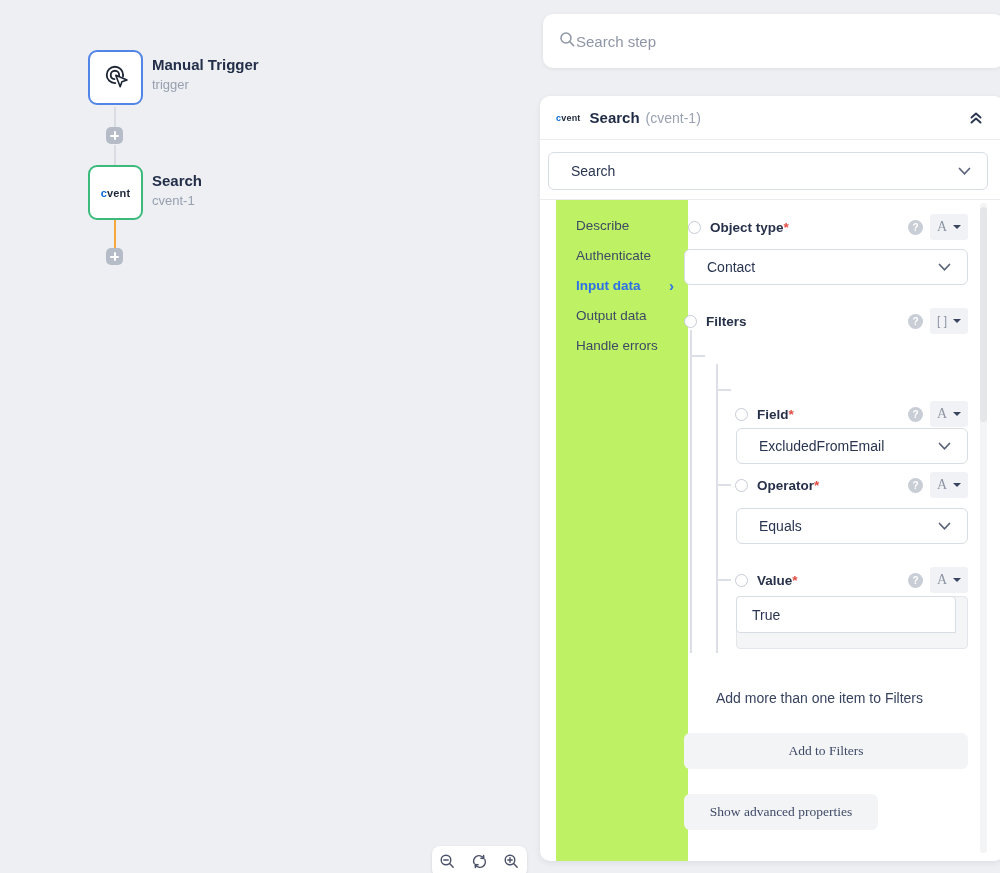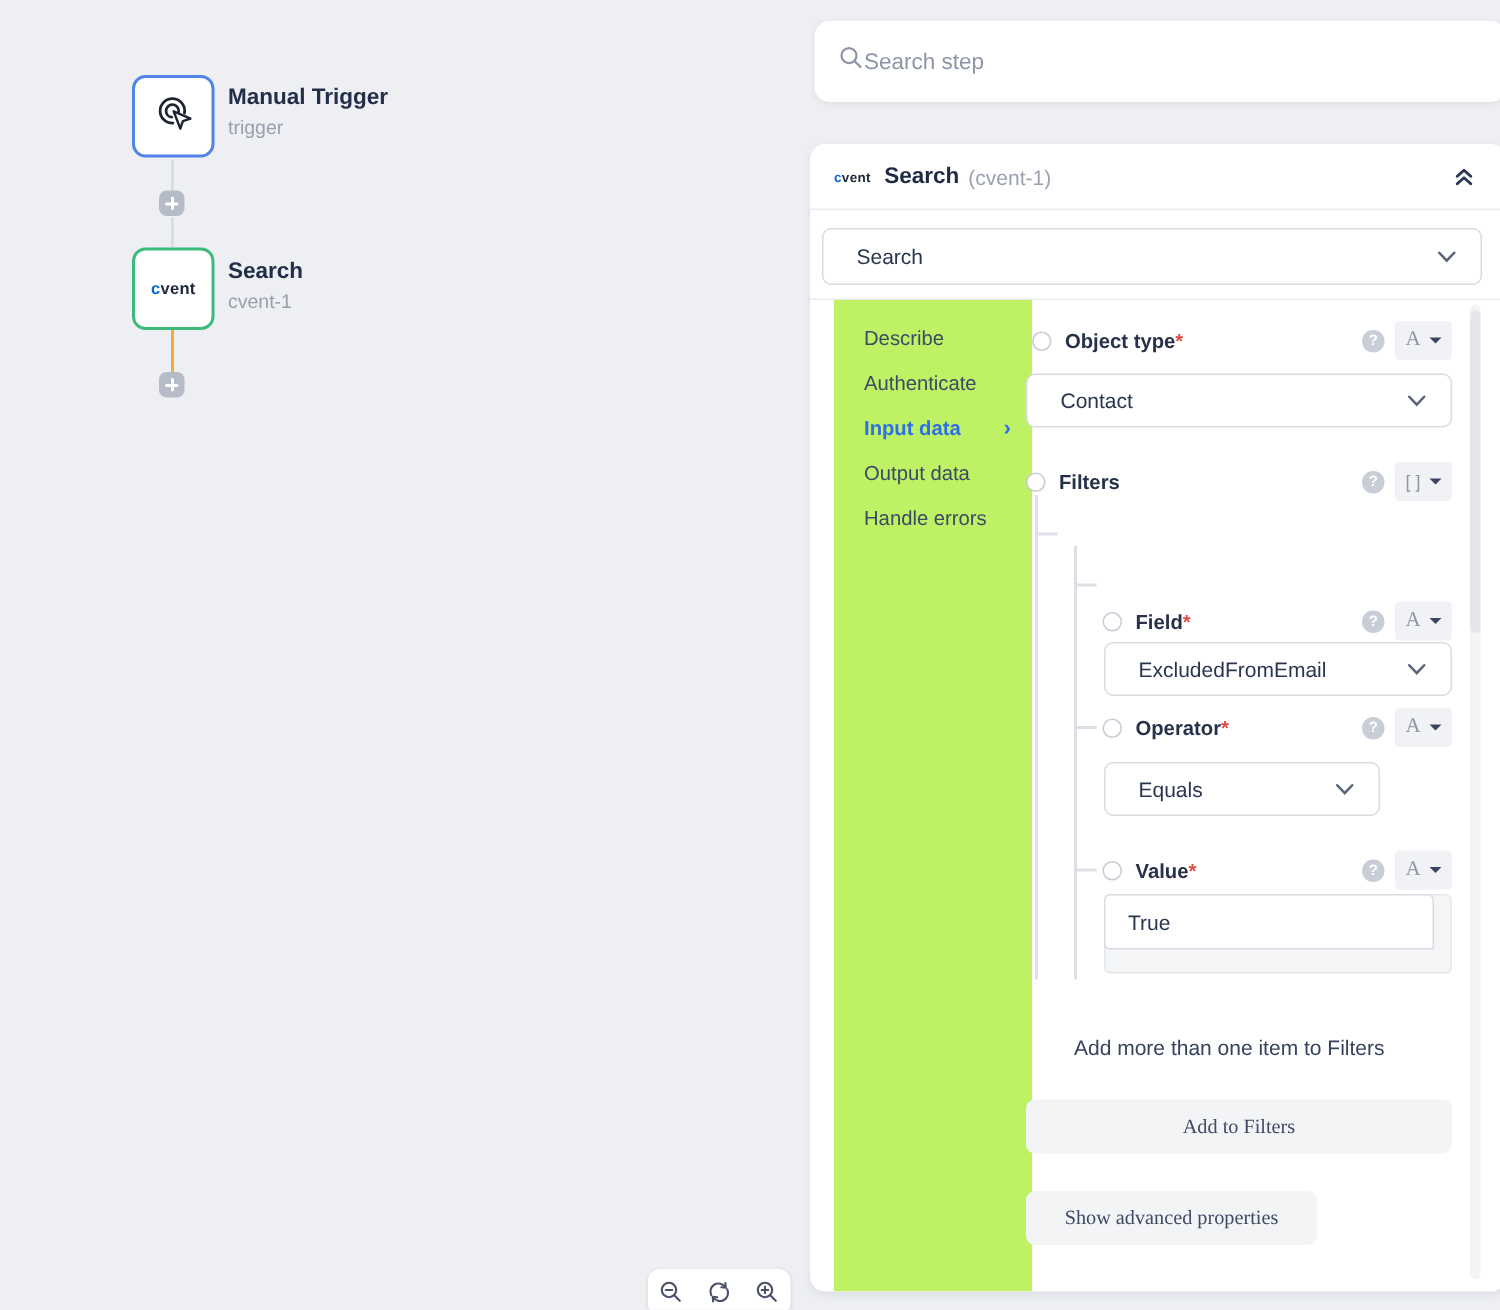--- a/index.html
+++ b/index.html
@@ -294,21 +294,21 @@
 
   <div class="formrow" style="left:191px;top:376px;width:237px;">
     <span class="circle"></span>
     <span class="lbl"><span>Operator</span><span class="req">*</span></span>
     <span class="help">?</span>
     <span class="typebtn">
       <span class="a-glyph">A</span>
         <span class="caret"></span>
     </span>
   </div>
-  <div class="abs sel" style="left:196px;top:412px;width:184px;height:36px;">
+  <div class="abs sel" style="left:196px;top:412px;width:232px;height:36px;">
     <span>Equals</span>
     <span class="chev">
       <svg width="13" height="9" viewBox="0 0 13 9" fill="none" stroke="#5a6378" stroke-width="1.7" stroke-linecap="round">
           <polyline points="1.5,1.5 6.5,6.8 11.5,1.5"></polyline>
         </svg>
     </span>
   </div>
 
   <div class="formrow" style="left:191px;top:471px;width:237px;">
     <span class="circle"></span>

